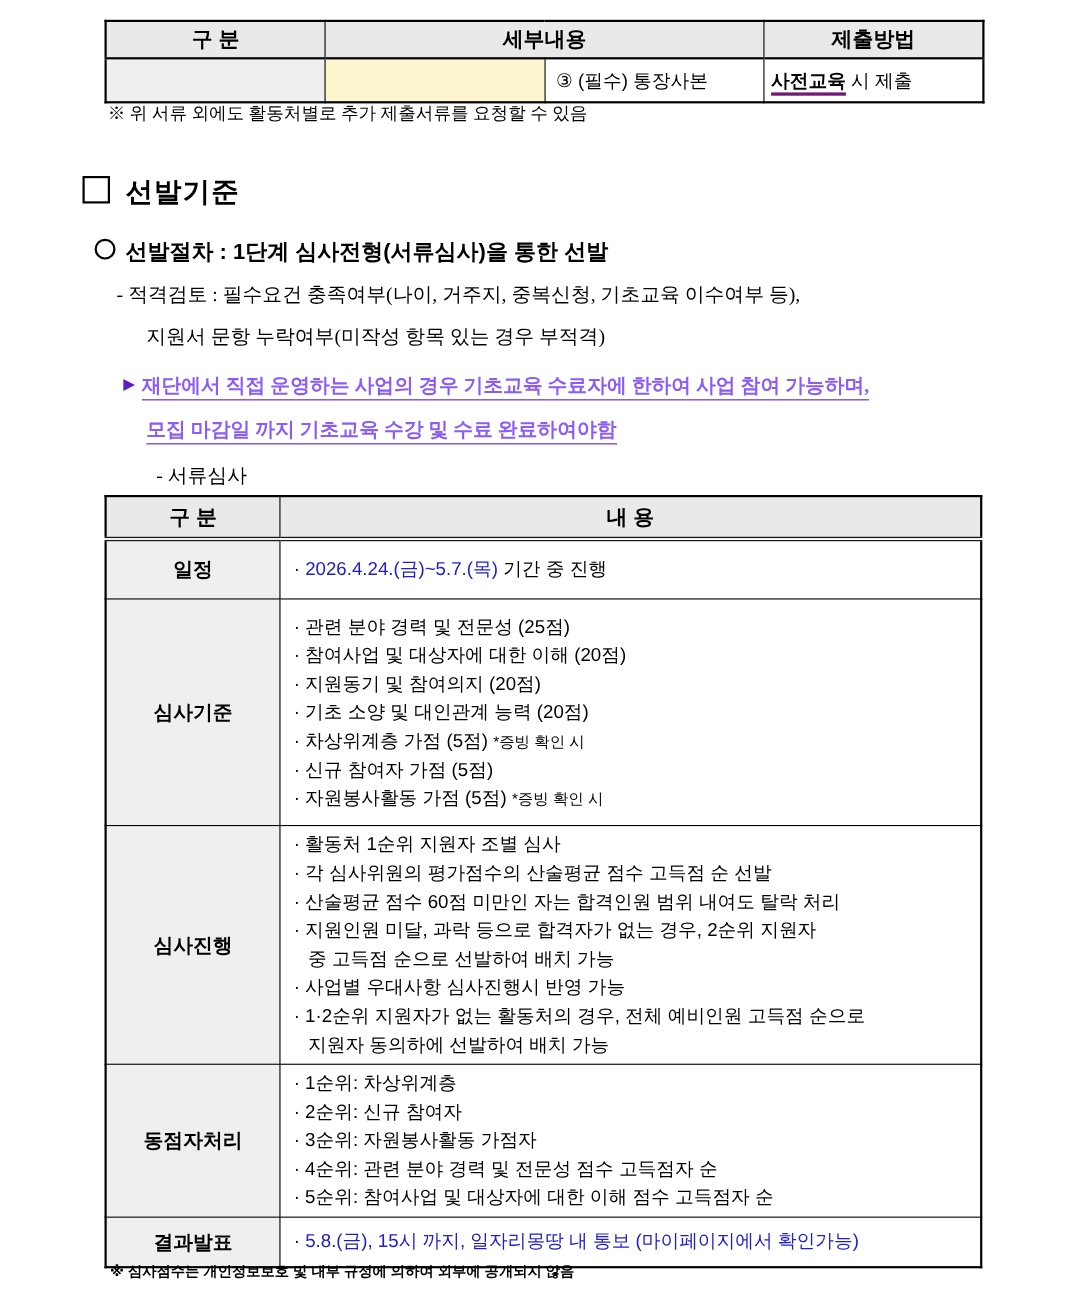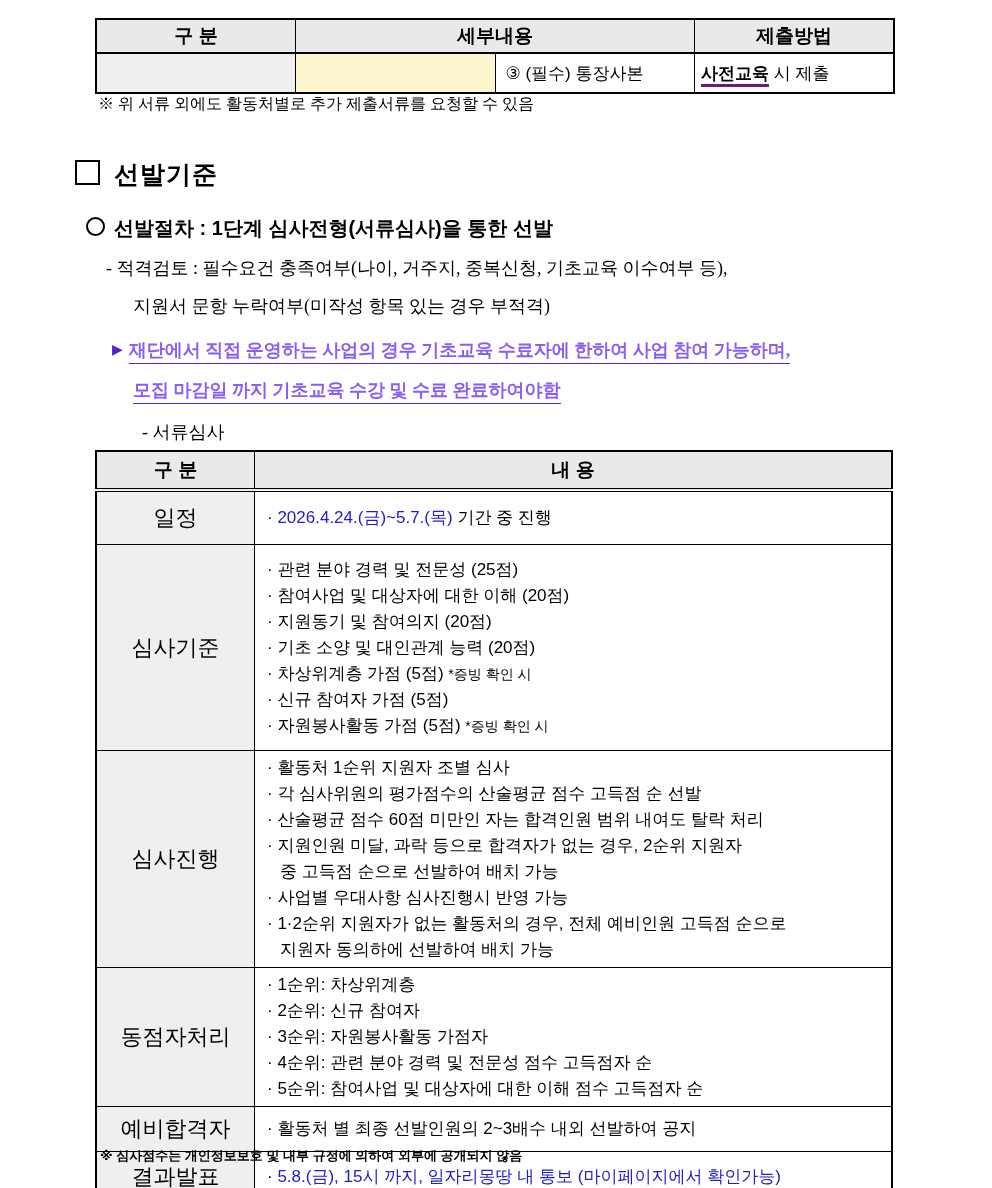--- a/index.html
+++ b/index.html
@@ -46,21 +46,21 @@
   .ptext{color:#8b5cf6;border-bottom:1.5px solid #5b1fc8;padding-bottom:3px;}
   .dash2{left:106px;top:420px;margin-left:36px;}
 
   
   .t2{position:absolute;left:95px;top:450px;width:798px;border-collapse:collapse;
       border:2px solid #000;table-layout:fixed;}
   .t2 th,.t2 td{border:1px solid #000;}
   .t2 thead th{background:#e9e9e9;font-size:19px;font-weight:bold;height:34px;
       text-align:center;border-bottom:4px double #000;}
   .t2 .colA{width:155px;}
-  .t2 tbody th{background:#efefef;font-size:22px;font-weight:normal;text-align:center;}
+  .t2 tbody th{background:#efefef;font-size:18px;font-weight:bold;text-align:center;}
   .t2 tbody td{font-size:17px;padding:4px 4px 4px 12px;vertical-align:middle;}
   .t2 tbody tr:nth-child(1) td{height:44px;}
   .t2 tbody tr:nth-child(2) td{height:197px;margin-left:35px;}
   .t2 tbody tr:nth-child(3) td{height:208px;}
   .t2 tbody tr:nth-child(4) td{height:127px;}
   .t2 tbody tr:nth-child(5) td{height:36px;}
   .t2 tbody tr:nth-child(6) td{height:42px;}
   .cl{line-height:26px;white-space:nowrap;}
   .cl.ind{padding-left:13px;}
   .sm{font-size:14px;}
@@ -150,26 +150,20 @@
           <th>동점자처리</th>
           <td>
             <div class="cl"><span>· 1순위: 차상위계층</span></div>
             <div class="cl"><span>· 2순위: 신규 참여자</span></div>
             <div class="cl"><span>· 3순위: 자원봉사활동 가점자</span></div>
             <div class="cl"><span>· 4순위: 관련 분야 경력 및 전문성 점수 고득점자 순</span></div>
             <div class="cl"><span>· 5순위: 참여사업 및 대상자에 대한 이해 점수 고득점자 순</span></div>
           </td>
         </tr>
         <tr>
-          <th>예비합격자</th>
-          <td>
-            <div class="cl"><span>· 활동처 별 최종 선발인원의 2~3배수 내외 선발하여 공지</span></div>
-          </td>
-        </tr>
-        <tr>
           <th>결과발표</th>
           <td>
             <div class="cl"><span>· </span><span style="color: rgb(32, 32, 200);">5.8.(금), 15시 까지, 일자리몽땅 내 통보 (마이페이지에서 확인가능)</span></div>
           </td>
         </tr>
       </tbody>
   </table>
 
   <div class="footer">※ 심사점수는 개인정보보호 및 내부 규정에 의하여 외부에 공개되지 않음</div>
 

